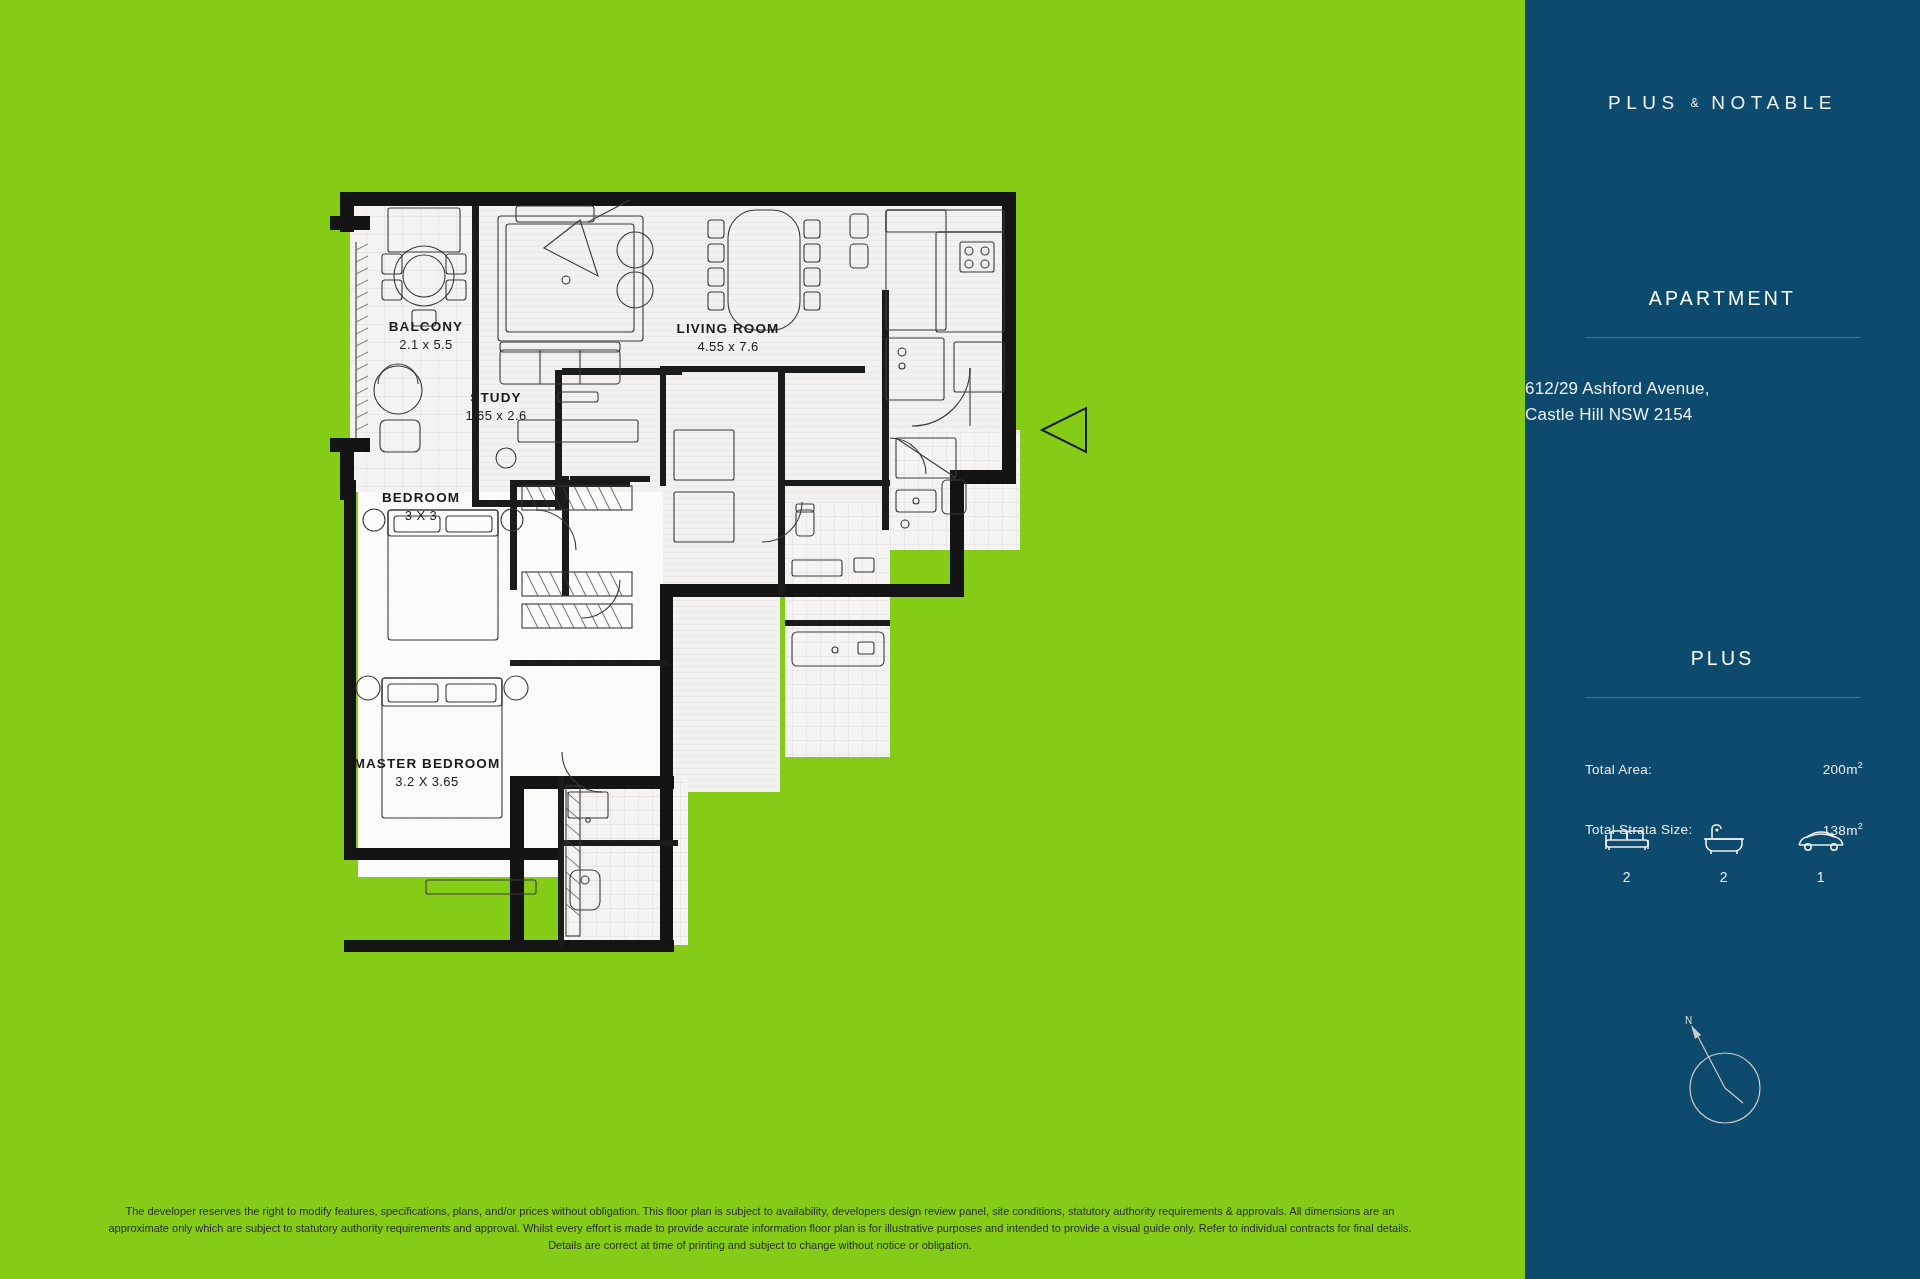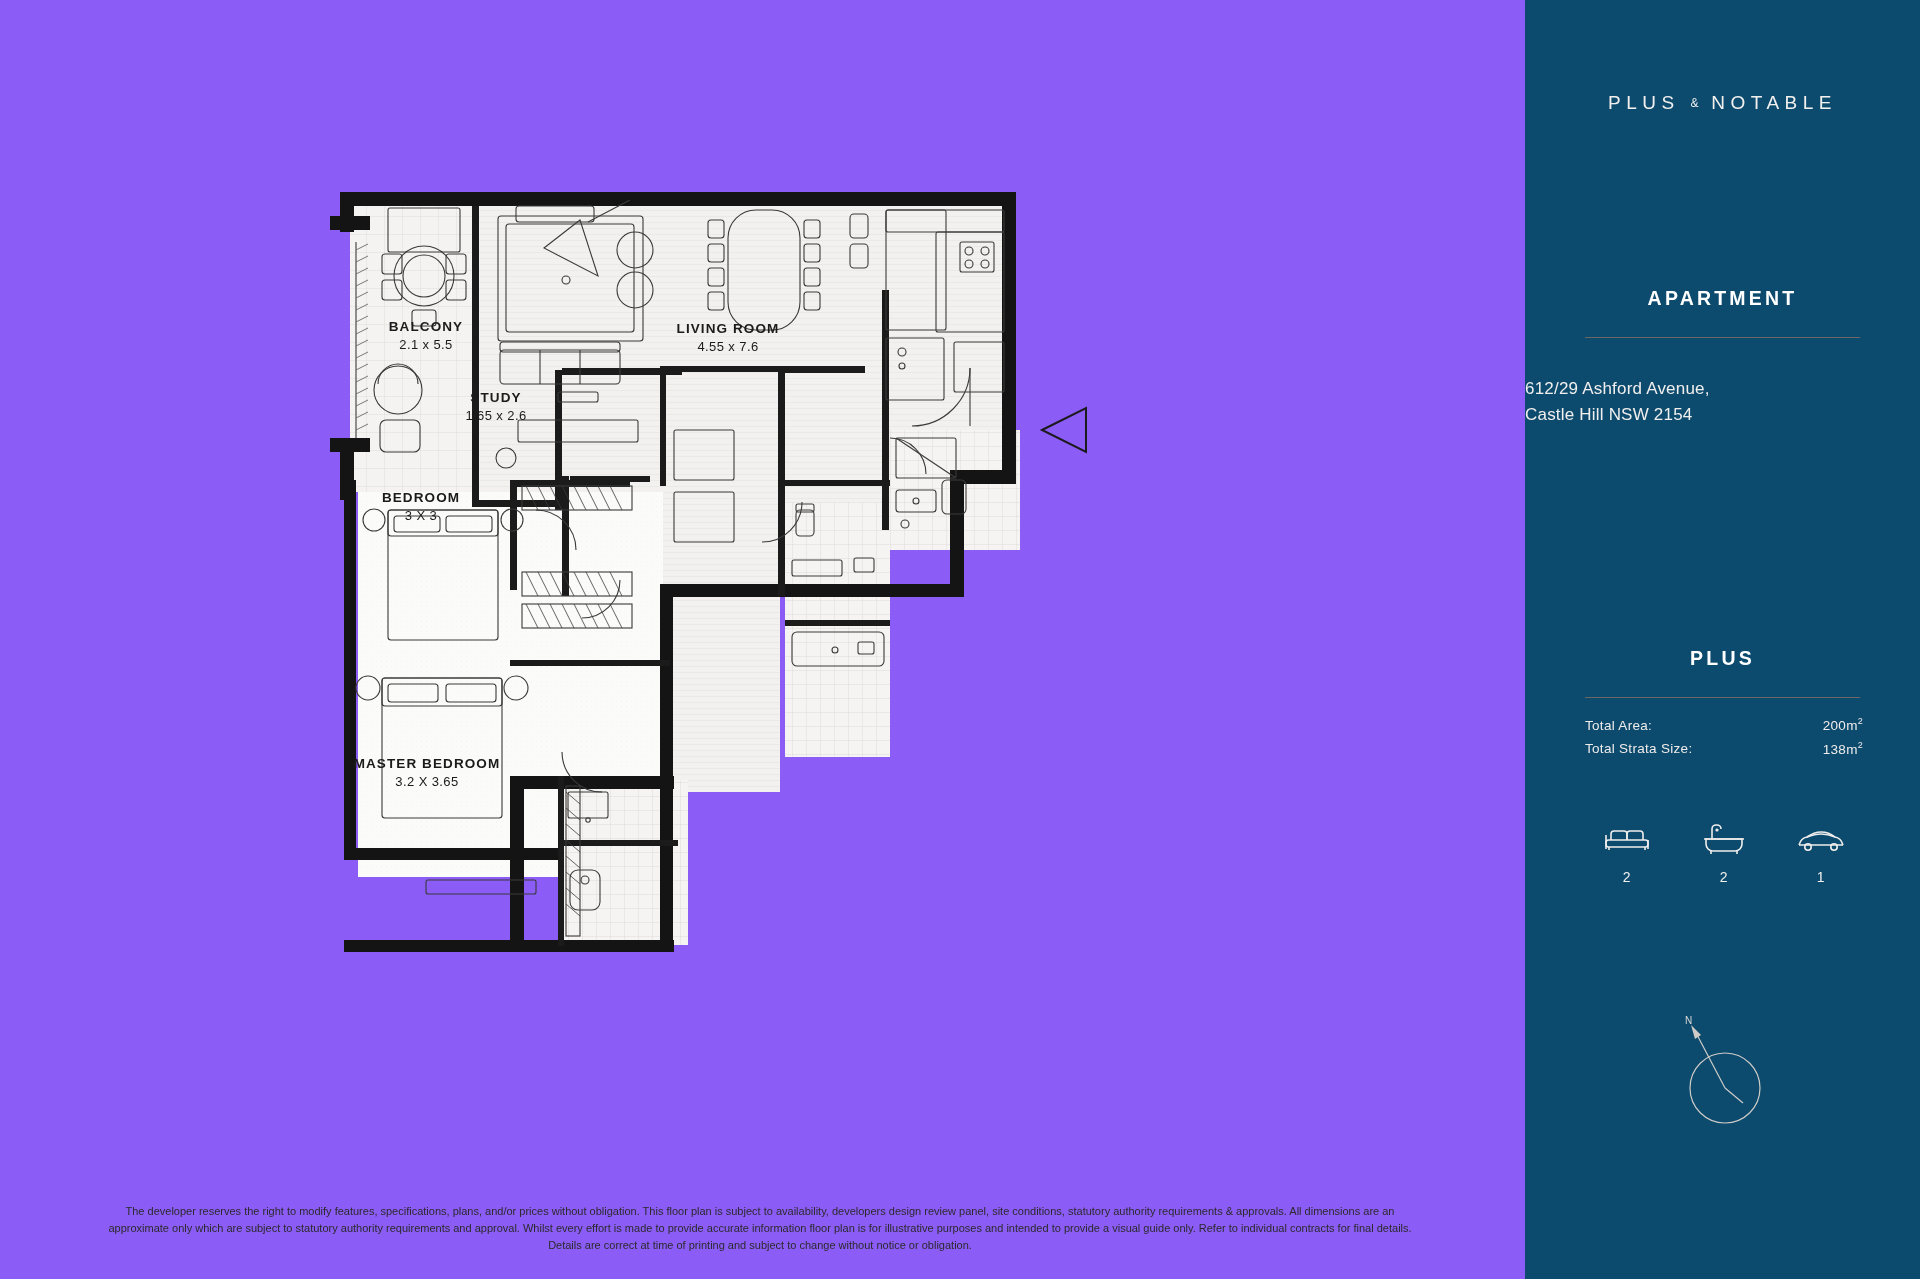--- a/index.html
+++ b/index.html
@@ -17,21 +17,21 @@
   .page {
     position: absolute;
     inset: 0;
     display: flex;
   }
   
   .plan-pane {
     position: relative;
     width: 1525px;
     height: 1279px;
-    background: #8b5cf6;
+    background: #84cc16;
     flex: none;
   }
   .plan-wrap {
     position: absolute;
     left: 0;
     top: 0;
     width: 1525px;
     height: 1279px;
   }
   .plan-svg {
@@ -95,21 +95,21 @@
     font-size: 12px;
     letter-spacing: 2px;
     vertical-align: 2px;
   }
   .sb-heading {
     position: absolute;
     left: 0;
     width: 395px;
     text-align: center;
     font-size: 19.5px;
-    font-weight: 700;
+    font-weight: 400;
     letter-spacing: 3.2px;
     color: #ffffff;
   }
   #heading-apartment { top: 287px; }
   #heading-area { top: 647px; }
   .sb-rule {
     position: absolute;
     left: 60px;
     width: 275px;
     height: 1px;
@@ -134,20 +134,21 @@
     width: 278px;
     font-size: 13.5px;
     color: #efedeb;
   }
   .area-row {
     display: flex;
     justify-content: space-between;
     align-items: baseline;
     margin-bottom: 7px;
     letter-spacing: 0.3px;
+    margin-top: 44px;
   }
   .area-row .val { font-size: 13.5px; }
   sup { font-size: 9px; }
   .features {
     position: absolute;
     top: 815px;
     left: 60px;
     width: 278px;
     display: flex;
     justify-content: space-between;

